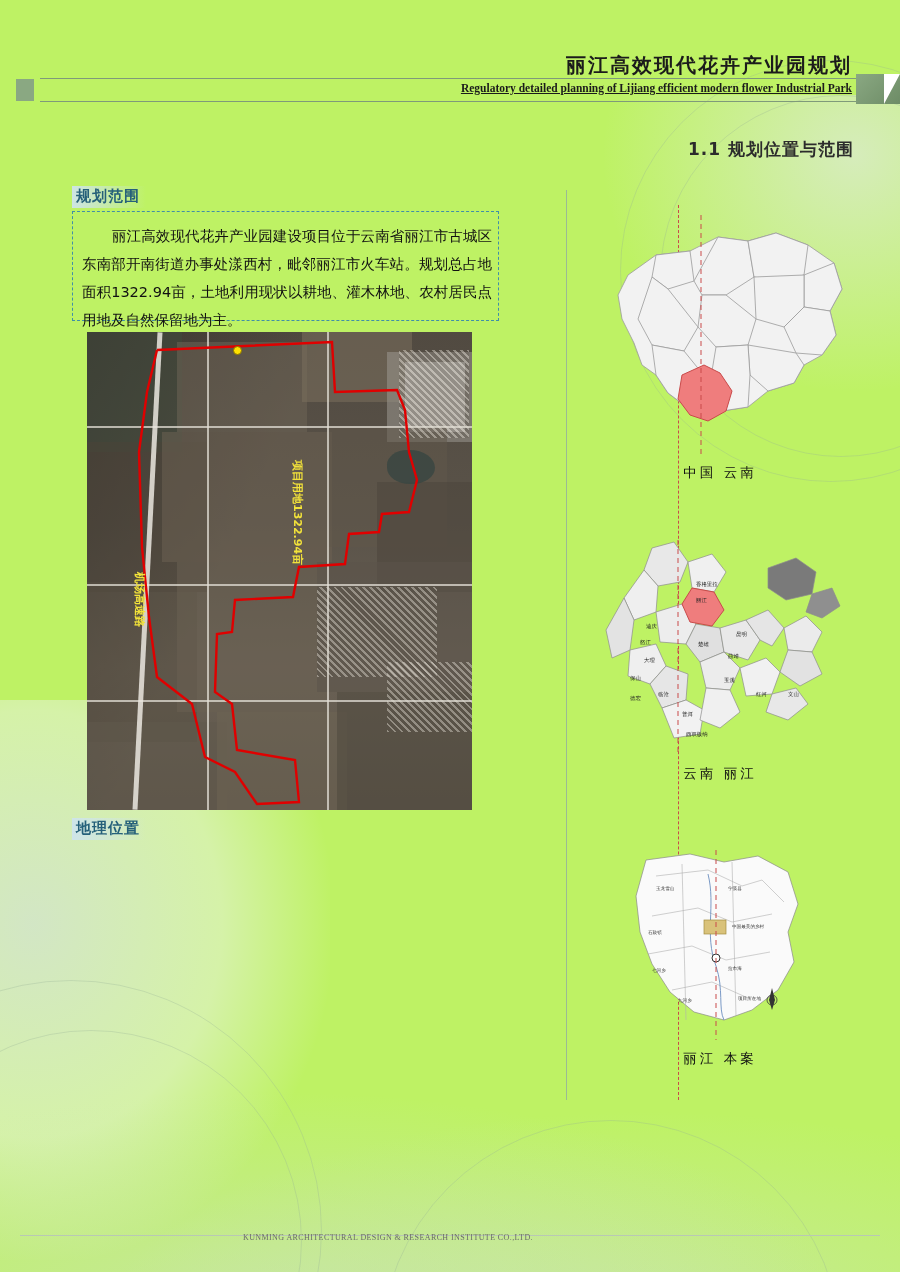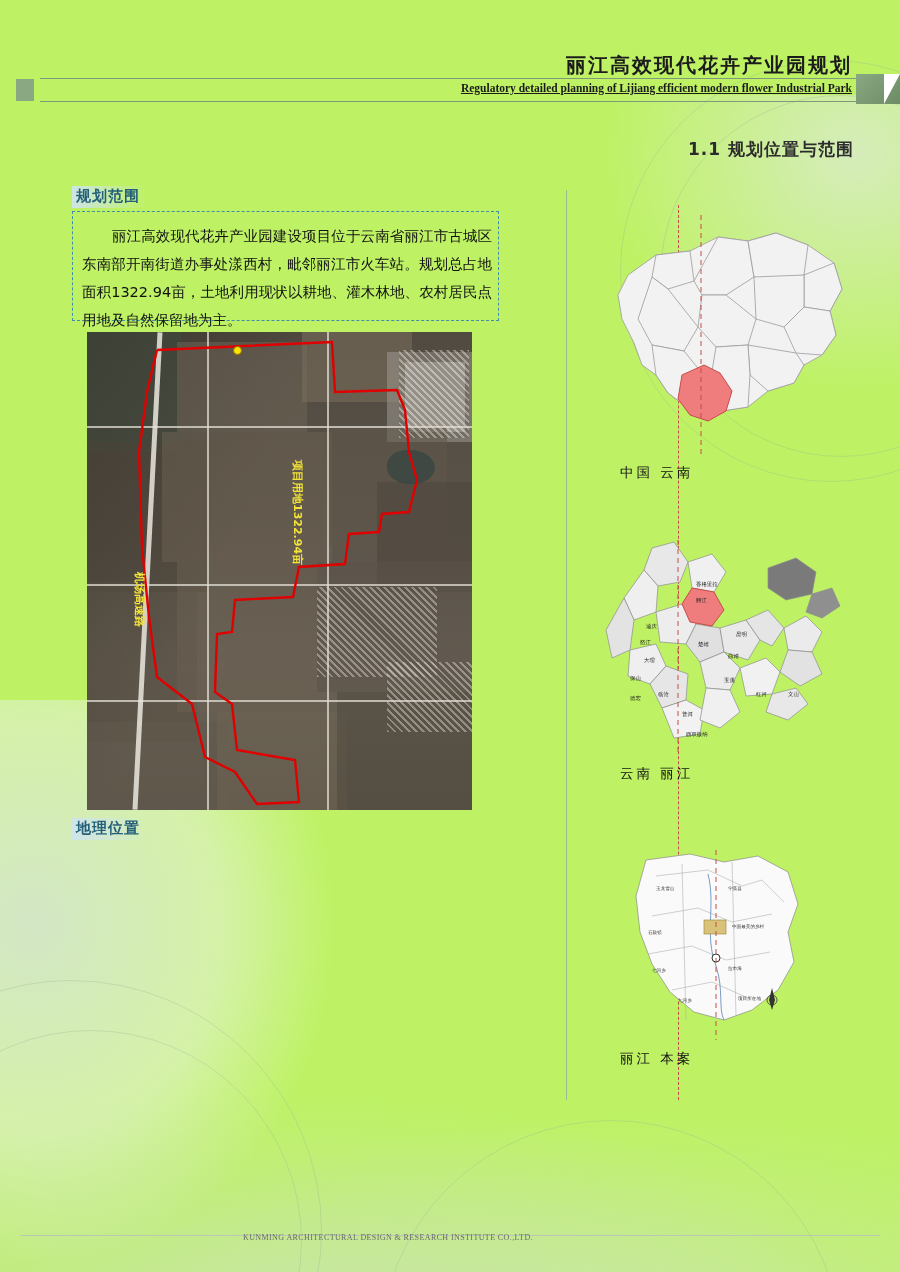--- a/index.html
+++ b/index.html
@@ -222,21 +222,21 @@
   }
   .axis-dashed {
     position: absolute;
     left: 678px; top: 205px;
     width: 0; height: 895px;
     border-left: 1px dashed #c94a4a;
   }
   .map-cap {
     position: absolute;
     width: 200px;
-    text-align: left;
+    text-align: center;
     font-size: 13.5px;
     font-family: "DejaVu Sans", sans-serif;
     color: #111;
     letter-spacing: 3px;
   }
   #cap-1 { left: 620px; top: 464px; }
   #cap-2 { left: 620px; top: 765px; }
   #cap-3 { left: 620px; top: 1050px; }
 
   .map-box { position: absolute; }

